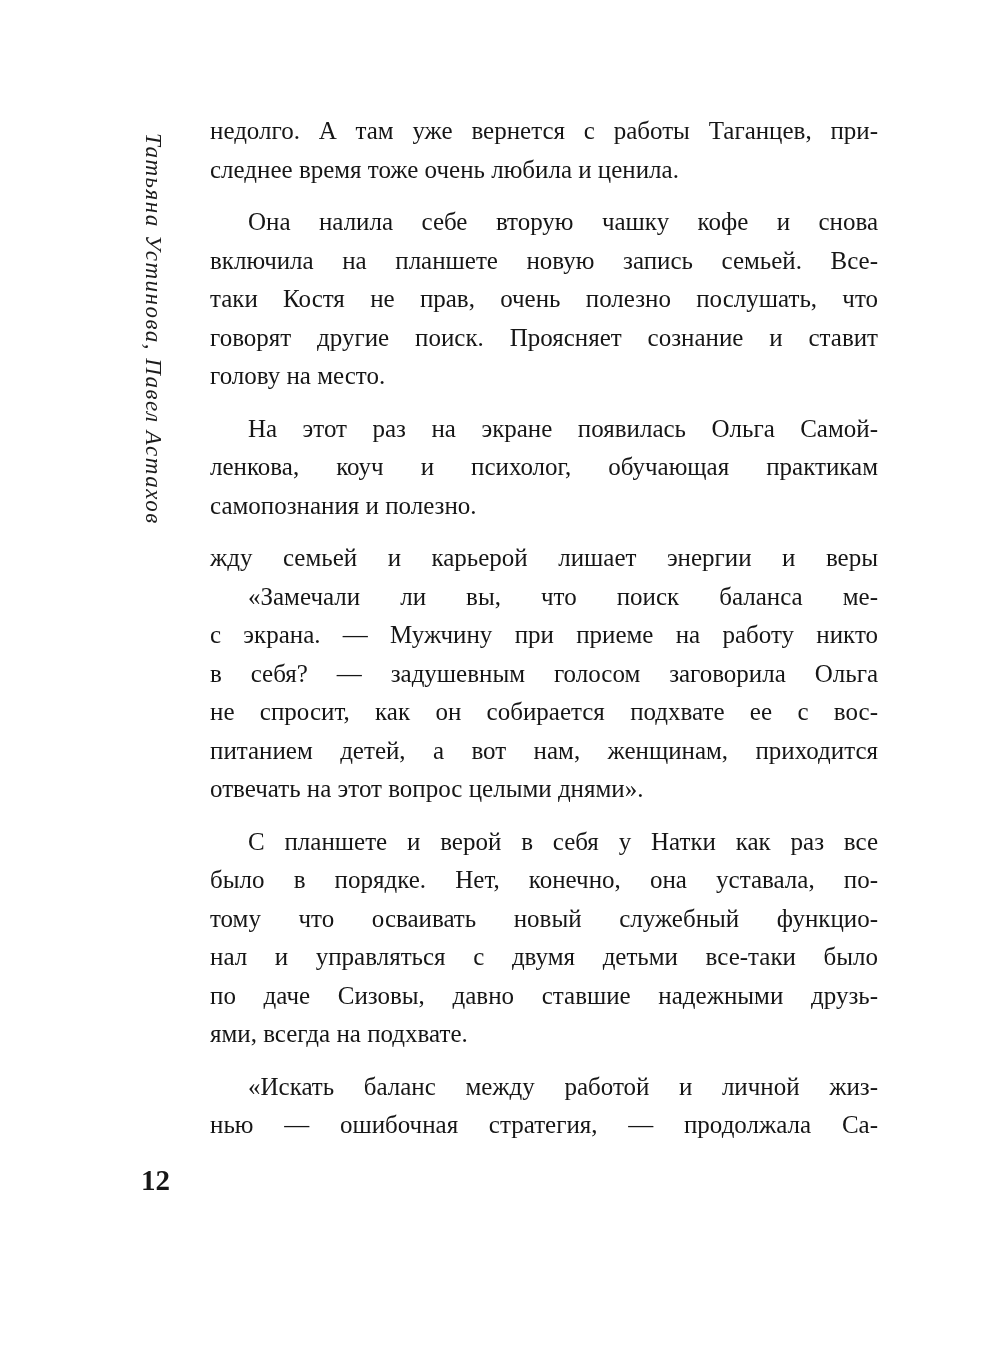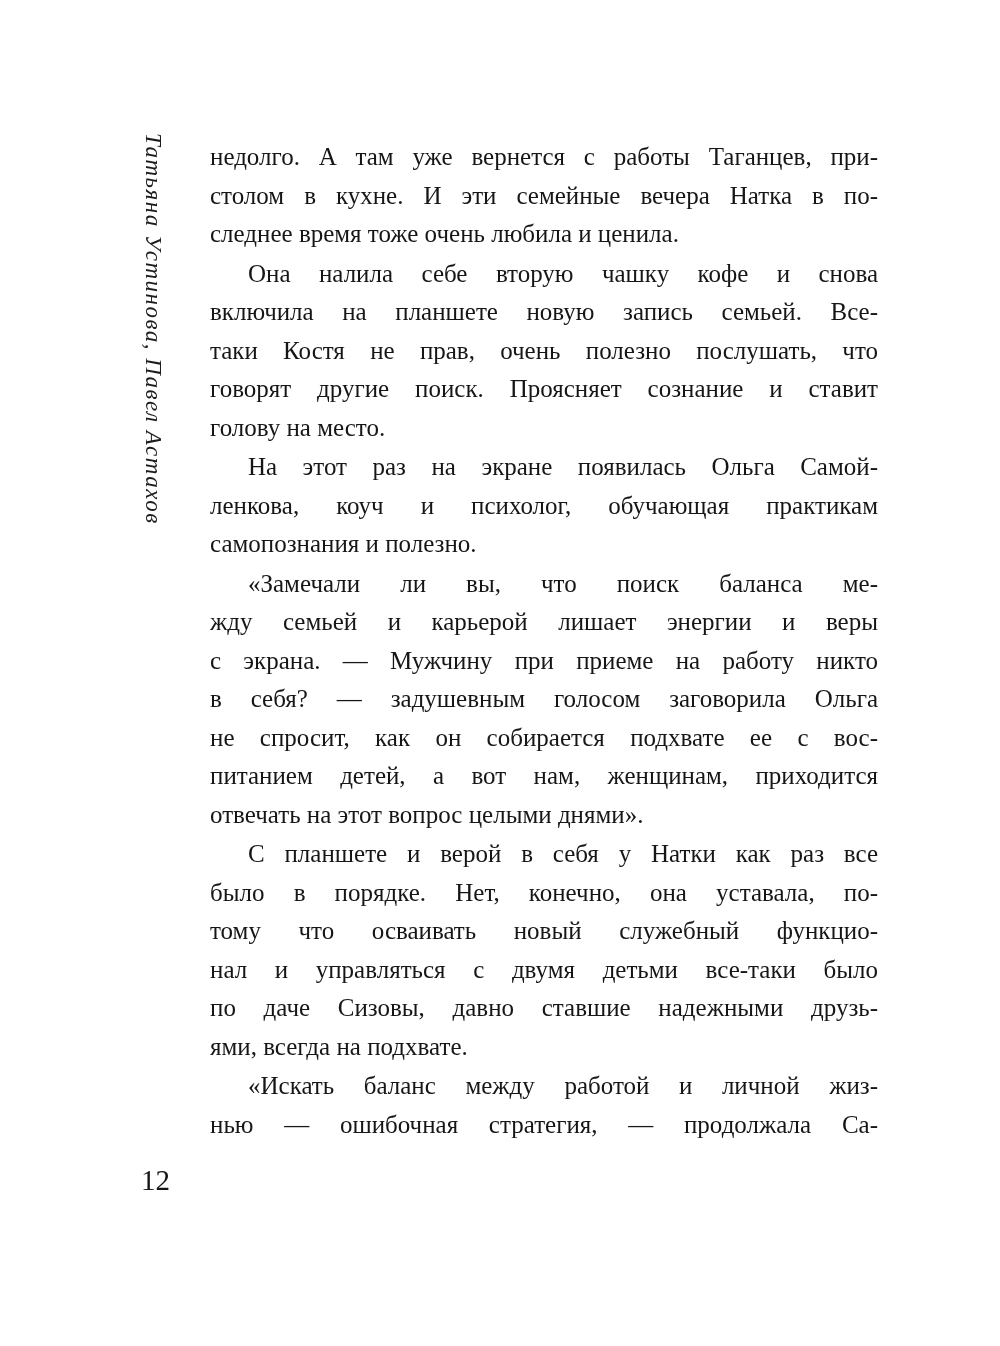--- a/index.html
+++ b/index.html
@@ -31,35 +31,36 @@
     letter-spacing: 1.5px;
     color: #1c1c1c;
     white-space: nowrap;
   }
   .page-number {
     position: absolute;
     left: 141px;
     top: 1164px;
     font-size: 29px;
     color: #161616;
+    font-weight: bold;
   }
   .text-block {
     position: absolute;
     left: 210px;
-    top: 138px;
+    top: 112px;
     width: 668px;
     font-size: 25px;
     line-height: 38.5px;
     color: #161616;
   }
   .para {
     margin: 0;
   }
   .para + .para {
-    margin-top: 1px;
+    margin-top: 14px;
   }
   .line {
     text-align: justify;
     text-align-last: justify;
     white-space: normal;
   }
   .line.last {
     text-align-last: left;
   }
   .line.indent {
@@ -68,38 +69,37 @@
 </style>
 </head>
 <body>
 
 <div class="page">
   <div class="margin-author">Татьяна Устинова, Павел Астахов</div>
 
   <div class="text-block">
       <div class="para">
         <div class="line">недолго. А там уже вернется с работы Таганцев, при-</div>
-        <div class="line">столом в кухне. И эти семейные вечера Натка в по-</div>
         <div class="line last">следнее время тоже очень любила и ценила.</div>
       </div>
       <div class="para">
         <div class="line indent">Она налила себе вторую чашку кофе и снова</div>
         <div class="line">включила на планшете новую запись семьей. Все-</div>
         <div class="line">таки Костя не прав, очень полезно послушать, что</div>
         <div class="line">говорят другие поиск. Проясняет сознание и ставит</div>
         <div class="line last">голову на место.</div>
       </div>
       <div class="para">
         <div class="line indent">На этот раз на экране появилась Ольга Самой-</div>
         <div class="line">ленкова, коуч и психолог, обучающая практикам</div>
         <div class="line last">самопознания и полезно.</div>
       </div>
       <div class="para">
+        <div class="line">жду семьей и карьерой лишает энергии и веры</div>
         <div class="line indent">«Замечали ли вы, что поиск баланса ме-</div>
-        <div class="line">жду семьей и карьерой лишает энергии и веры</div>
         <div class="line">с экрана. — Мужчину при приеме на работу никто</div>
         <div class="line">в себя? — задушевным голосом заговорила Ольга</div>
         <div class="line">не спросит, как он собирается подхвате ее с вос-</div>
         <div class="line">питанием детей, а вот нам, женщинам, приходится</div>
         <div class="line last">отвечать на этот вопрос целыми днями».</div>
       </div>
       <div class="para">
         <div class="line indent">С планшете и верой в себя у Натки как раз все</div>
         <div class="line">было в порядке. Нет, конечно, она уставала, по-</div>
         <div class="line">тому что осваивать новый служебный функцио-</div>

